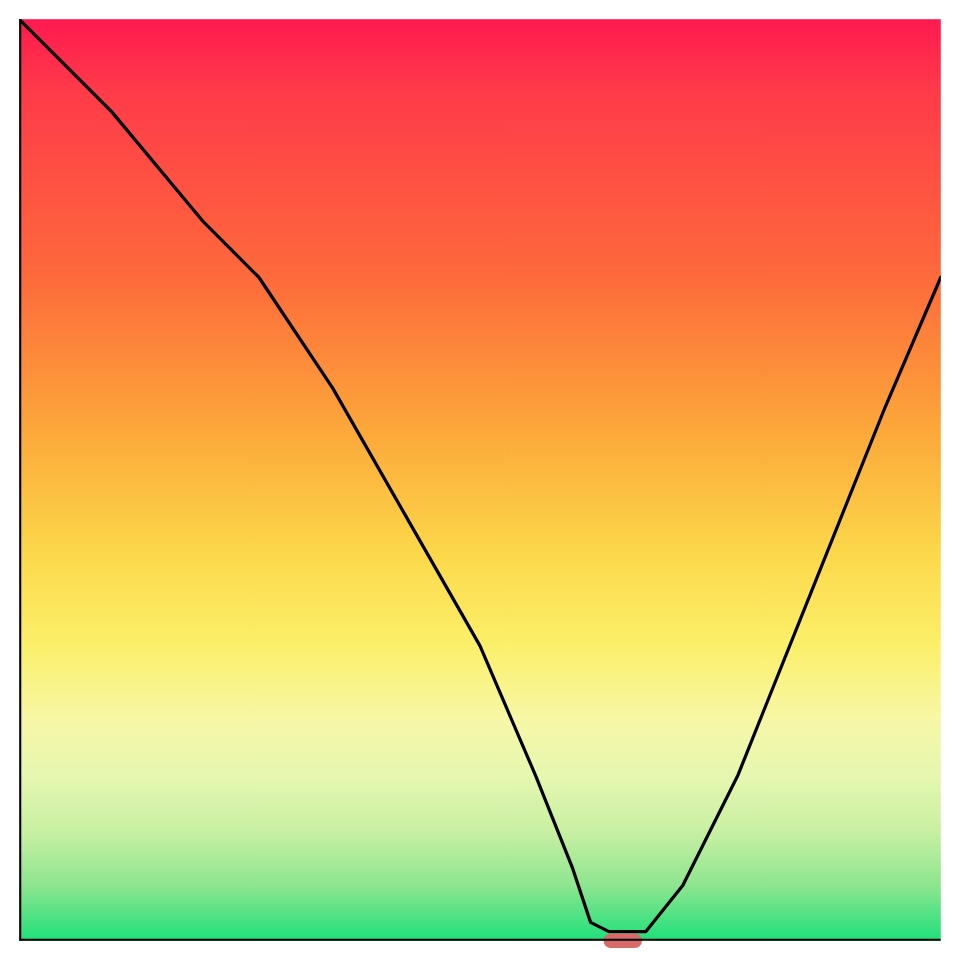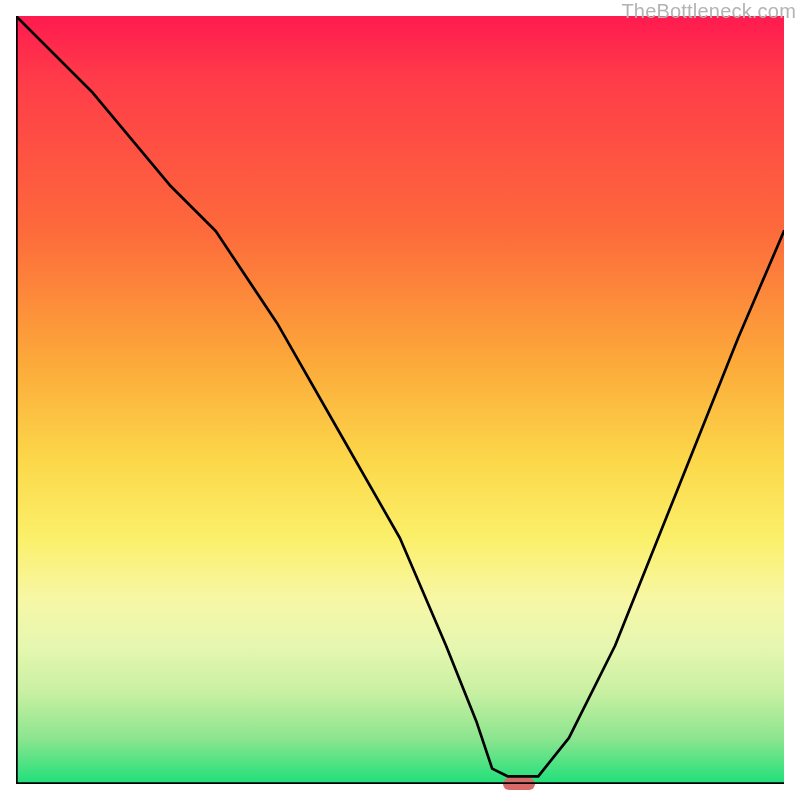--- a/index.html
+++ b/index.html
@@ -94,15 +94,14 @@
 
     <div id="marker" class="marker" style="left: 65.5%; top: 100%; background: rgb(216, 106, 106);"></div>
 
     <svg class="axis-lines" viewBox="0 0 100 100" preserveAspectRatio="none">
       <line id="y-axis" x1="0" y1="0" x2="0" y2="100" stroke-width="0.45" stroke="#000000"></line>
       <line id="x-axis" x1="0" y1="100" x2="100" y2="100" stroke-width="0.45" stroke="#000000"></line>
     </svg>
 
   </div>
 
-  <div class="watermark">TheBottleneck.com</div>
 
 </div>
 
 </body></html>

